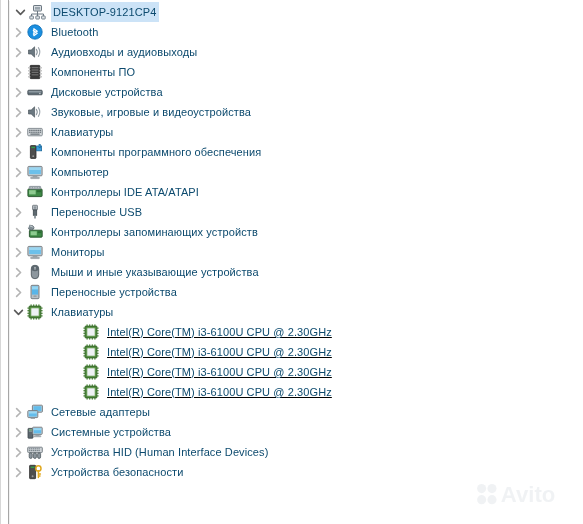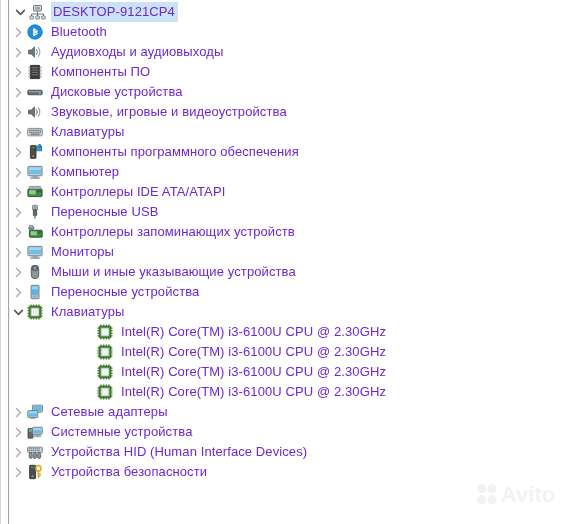--- a/index.html
+++ b/index.html
@@ -91,31 +91,31 @@
     height: 18px;
     flex: 0 0 18px;
     display: flex;
     align-items: center;
     justify-content: center;
     margin-right: 5px;
   }
   .node-icon svg { display: block; }
 
   .node-label {
-    font-size: 13px;
-    color: #6d28d9;
+    font-size: 11px;
+    color: #0c4a6e;
     line-height: 18px;
     padding: 1px 3px 1px 2px;
     letter-spacing: 0.1px;
   }
 
   
   .lvl0 { padding-left: 2px; }
   .lvl1 { }
-  .lvl2 { padding-left: 70px; }
+  .lvl2 { padding-left: 56px; text-decoration: underline; }
 
   .selected .node-label {
     background: #cce3f7;
   }
 
   
   .leaf-spacer {
     width: 16px;
     flex: 0 0 16px;
   }

